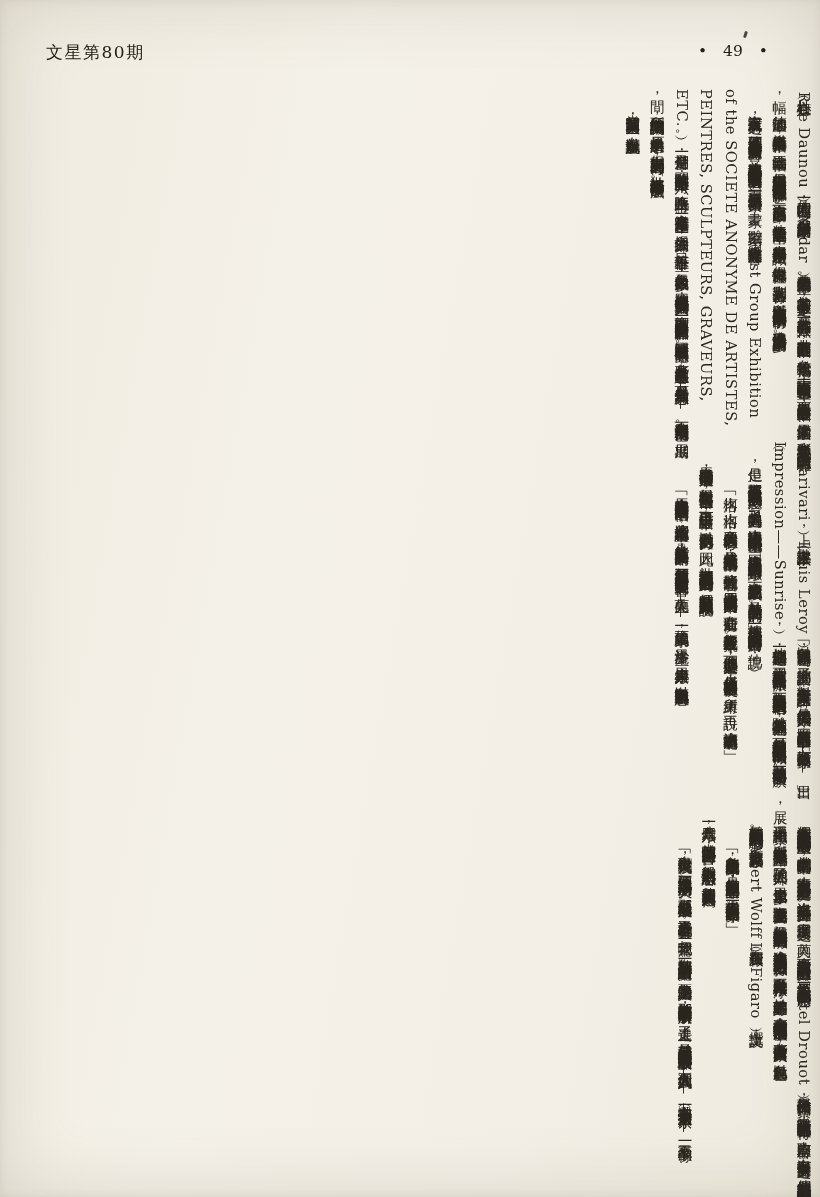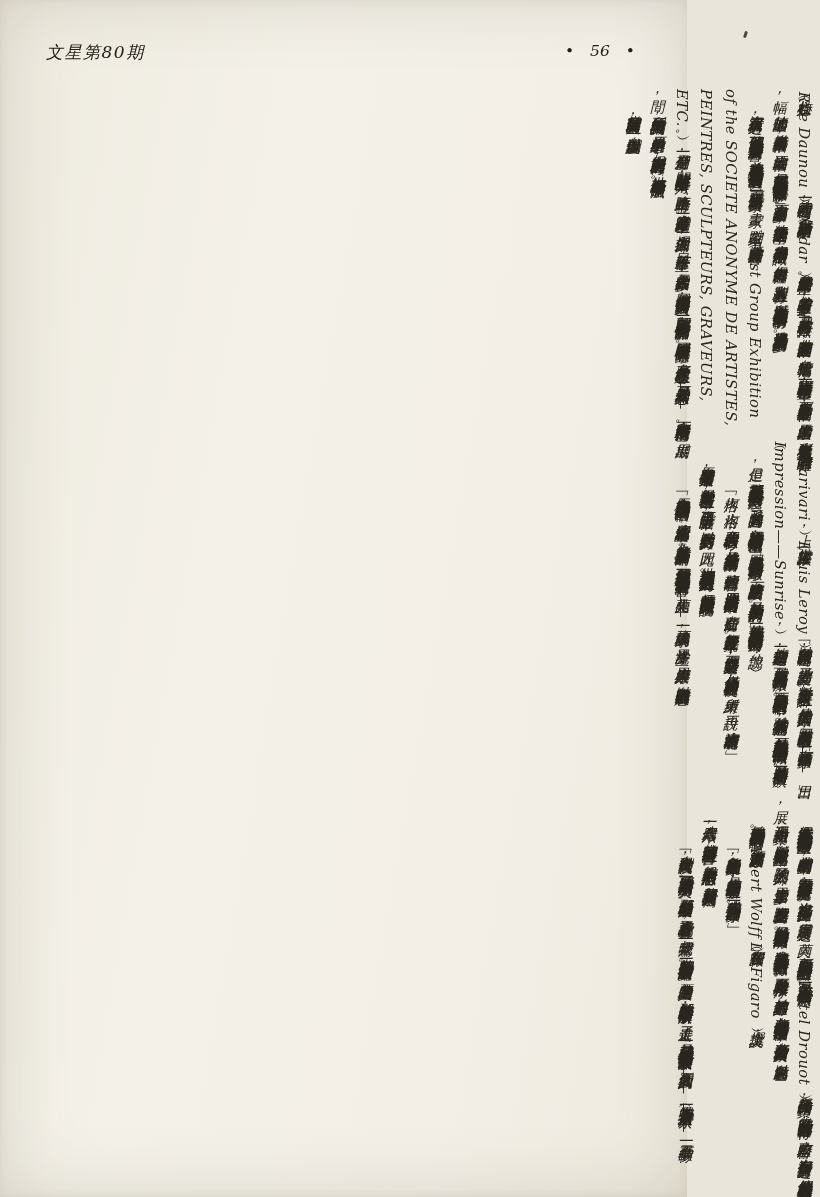--- a/index.html
+++ b/index.html
@@ -4,25 +4,24 @@
 <style>
   html, body {
     margin: 0; padding: 0;
     width: 820px; height: 1197px;
     overflow: hidden;
     background: #e9e5da;
     font-family: "DejaVu Serif", "Liberation Serif", serif;
   }
   .page {
     position: relative;
-    width: 687px; height: 1197px;
+    width: 820px; height: 1197px;
     background: linear-gradient(100deg, #efebe0 0%, #f4f1e9 35%, #f3efe7 70%, #eeeade 100%);
     box-shadow: inset 0 0 70px rgba(110, 98, 76, 0.20), inset 0 0 10px rgba(110, 98, 76, 0.10);
     color: #28251e;
-    font-style: italic;
   }
   .running-header { position: absolute; inset: 0; }
   .pub-title {
     position: absolute; left: 46px; top: 41px;
     font-size: 17px; letter-spacing: 1.5px; color: #23201a;
   }
   .page-marker {
     position: absolute; right: 52px; top: 42px;
     display: flex; align-items: center; gap: 16px;
     font-size: 15.5px; color: #23201a;
@@ -52,21 +51,21 @@
   }
 </style>
 </head>
 <body>
 
 <div class="page">
   <div class="running-header">
     <span class="pub-title">文星第80期</span>
     <span class="page-marker">
       <span>•</span>
-      <span>56</span>
+      <span>49</span>
       <span>•</span>
     </span>
     <span class="speck"></span>
   </div>
   <div class="article">
       <div class="band band-1">
         <p class="cont">心杜奴街（Rue Daunou）的一幢大廈的二樓，那是向攝影家納達爾（Nadar）免費借來的幾間工作室。參加的畫家有二十五位之多，共展出的作品一百六十五件，其中有莫內的油畫五幅，色粉筆速寫七幅，雷諾阿油畫六幅和一幅色粉筆畫，西斯里與畢沙洛各油畫五幅，摩里索的油畫，水彩與色粉筆畫共九幅，德加的油畫，素描與色粉筆畫共十幅，塞尙油畫三幅。但是這個集團最初的核心人物之一的巴齊爾却因在普法戰爭中陣亡，而沒有作品參加展出。連年在沙龍落選的塞尙，本來很早卽與畢沙洛相識，但由於脾氣古怪，和別人落落寡合，所以一直沒有成爲莫內他們這個集團中的一份子，這次他還是畢沙洛邀請來參加的。</p>
         <p class="para">在沒有正式展出之前，他們卽爲了避免被看作是一個新畫派的展覽會，曾小心地不給這個展覽會加上任何一種有明確涵義的名稱，而祇稱爲「第一屆無名藝術家、畫家、雕刻家、版畫家作品展覽會」（First Group Exhibition of the SOCIETE ANONYME DE ARTISTES, PEINTRES, SCULPTEURS, GRAVEURS, ETC.）。會期是一個月，開放時間是上午十時至下午六時，晚上八時至十時，這在當時還是一件創舉。入場券一個法郎，目錄每份五十生丁。每天參觀的人很多，因爲他們祇要付出很低廉的入場費，卽可欣賞到一百多幅沙龍中無法看到的作品，同時經歷着各種不同的感覺。有些人是眞的被迷惑住了，可是另一些人却勃然大怒——而大部分人則祇覺得滑稽而已。展出期間，所受到的譏諷與嘲笑，原是意料中的事，但塞尙則受到更大的侮辱，被批評爲「酒精中毒發作的瘋子」。</p>
         <p class="para">當這個展覽閉幕的第二天，在一份以諷刺漫畫</p>
       </div>

